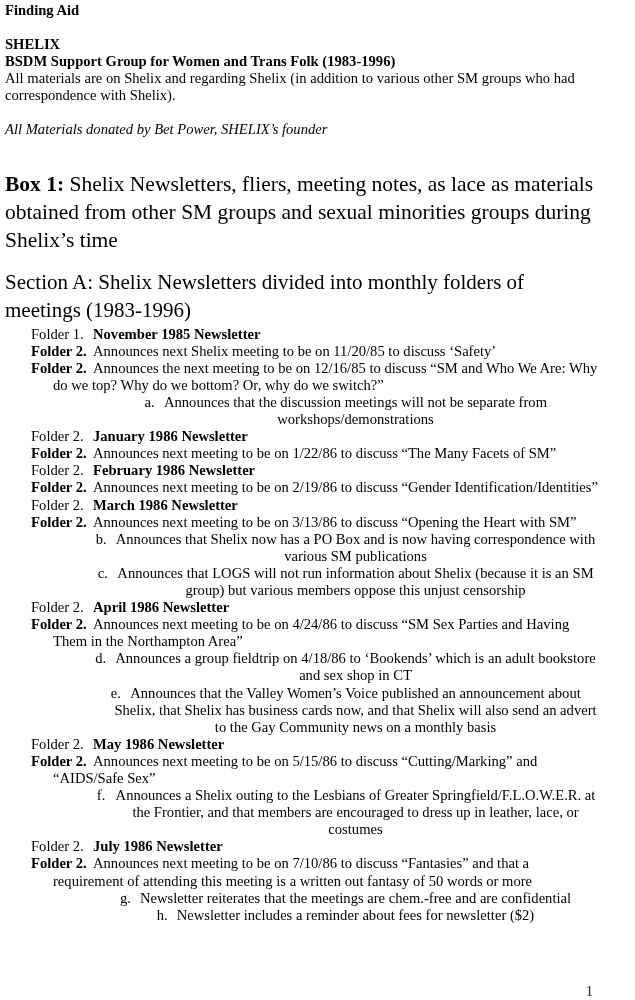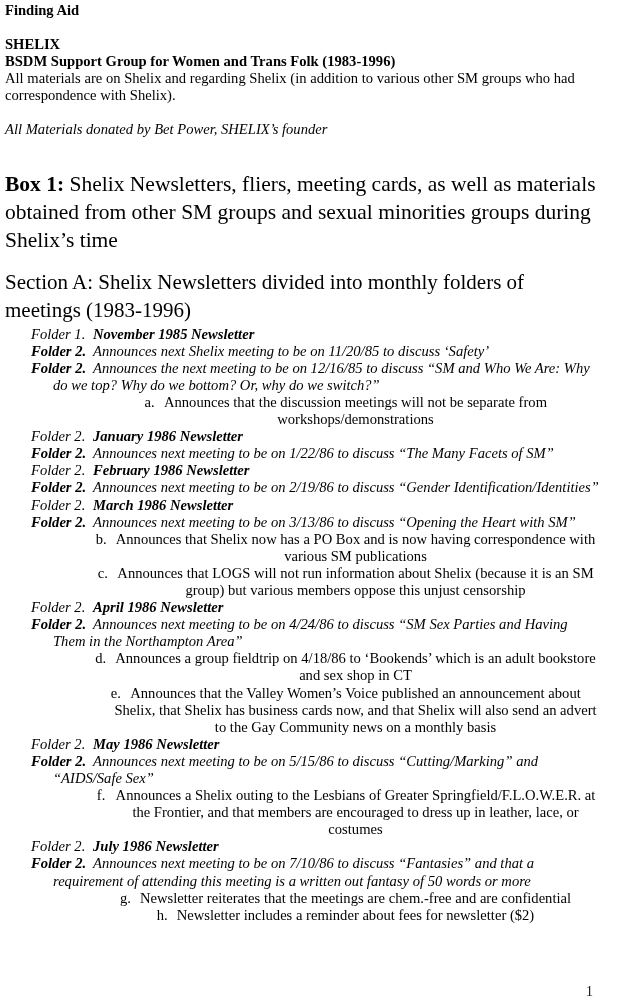--- a/index.html
+++ b/index.html
@@ -18,42 +18,42 @@
   .donation-note { margin-top: 17px; font-style: italic; }
   .box-heading {
     margin-top: 31px;
     font-size: 21.5px; line-height: 28.2px; font-weight: normal;
   }
   .section-heading {
     margin-top: 14px;
     font-size: 21px; line-height: 28.2px; font-weight: normal;
   }
   #folder-list { margin-top: 1px; }
-  .entry-folder { padding-left: 48px; text-indent: -22px; font-style: italic; }
+  .entry-folder { padding-left: 48px; text-indent: -22px; }
   .folder-label { display: inline-block; width: 62px; text-indent: 0; }
   .entry-sub { padding-left: 105px; text-indent: -29px; text-align: center; }
   .sub-marker { display: inline-block; width: 29px; text-indent: 0; }
   .page-number { position: absolute; right: 9px; bottom: 0; color: #222; }
 </style>
 </head>
 <body>
 
 <div class="page">
 
   <p class="finding-aid">Finding Aid</p>
 
   <div>
     <p class="bold">SHELIX</p>
     <p class="bold">BSDM Support Group for Women and Trans Folk (1983-1996)</p>
     <p>All materials are on Shelix and regarding Shelix (in addition to various other SM groups who had correspondence with Shelix).</p>
   </div>
 
   <p class="donation-note">All Materials donated by Bet Power, SHELIX’s founder</p>
 
-  <h1 class="box-heading"><span class="bold">Box 1:</span> <span>Shelix Newsletters, fliers, meeting cards, as well as materials obtained from other SM groups and sexual minorities groups during Shelix’s time</span></h1>
+  <h1 class="box-heading"><span class="bold">Box 1:</span> <span>Shelix Newsletters, fliers, meeting notes, as lace as materials obtained from other SM groups and sexual minorities groups during Shelix’s time</span></h1>
 
   <h2 class="section-heading">Section A: Shelix Newsletters divided into monthly folders of meetings (1983-1996)</h2>
 
   <div id="folder-list">
       <div class="entry-folder"><span class="folder-label">Folder 1.</span><span class="bold">November 1985 Newsletter</span></div>
       <div class="entry-folder"><span class="folder-label bold">Folder 2.</span><span>Announces next Shelix meeting to be on 11/20/85 to discuss ‘Safety’</span></div>
       <div class="entry-folder"><span class="folder-label bold">Folder 2.</span><span>Announces the next meeting to be on 12/16/85 to discuss “SM and Who We Are: Why do we top? Why do we bottom? Or, why do we switch?”</span></div>
       <div class="entry-sub"><span class="sub-marker">a.</span><span><span>Announces that the discussion meetings will not be separate from workshops/demonstrations</span></span></div>
       <div class="entry-folder"><span class="folder-label">Folder 2.</span><span class="bold">January 1986 Newsletter</span></div>
       <div class="entry-folder"><span class="folder-label bold">Folder 2.</span><span>Announces next meeting to be on 1/22/86 to discuss “The Many Facets of SM”</span></div>

